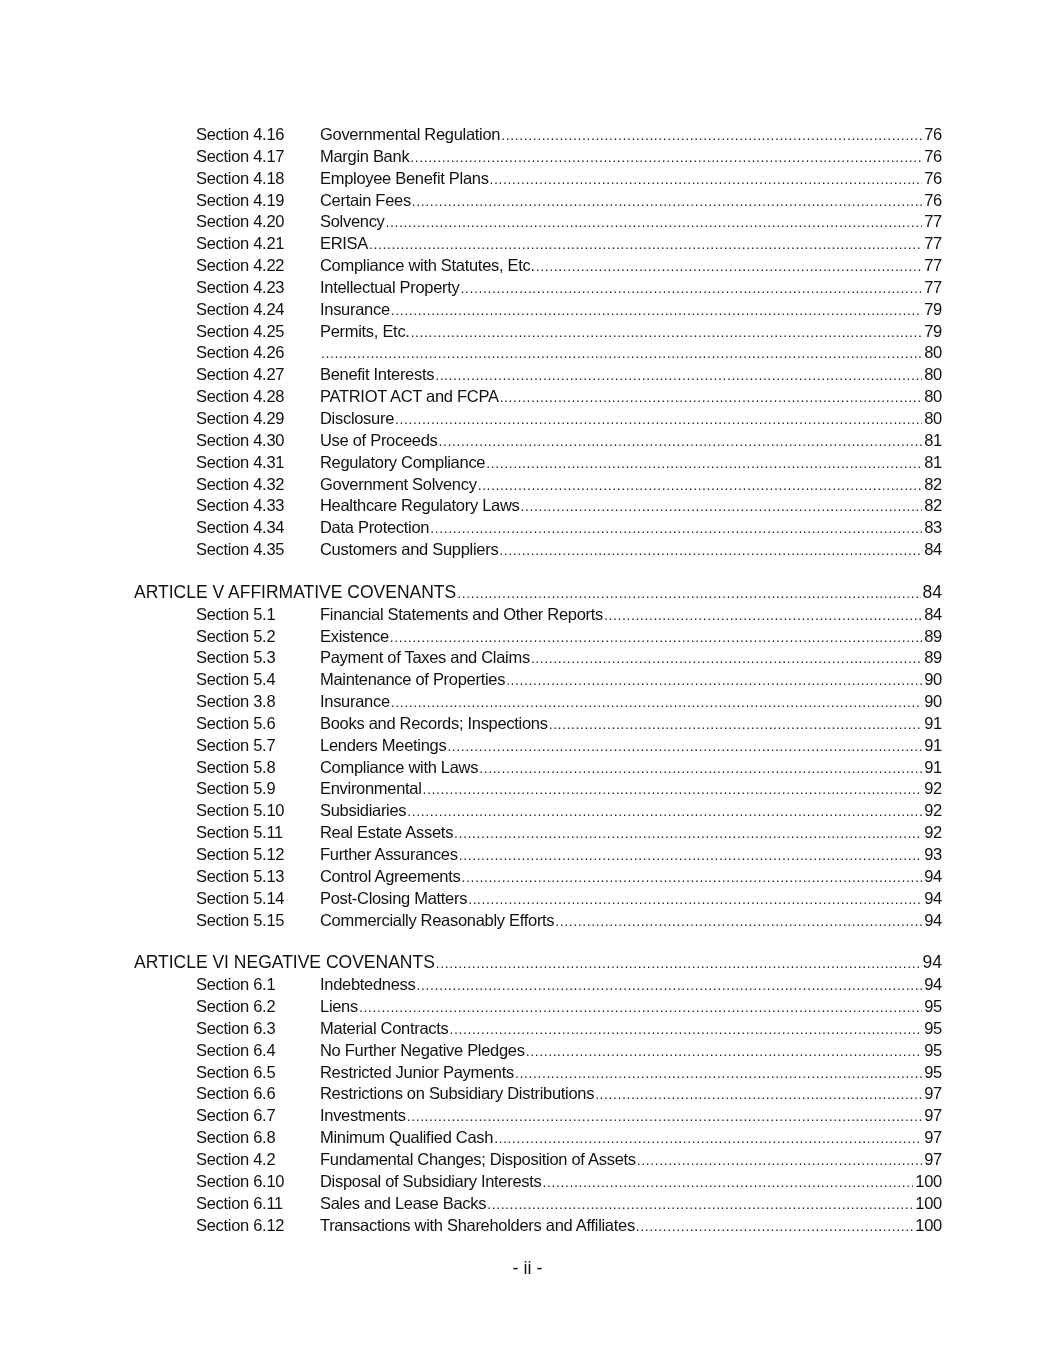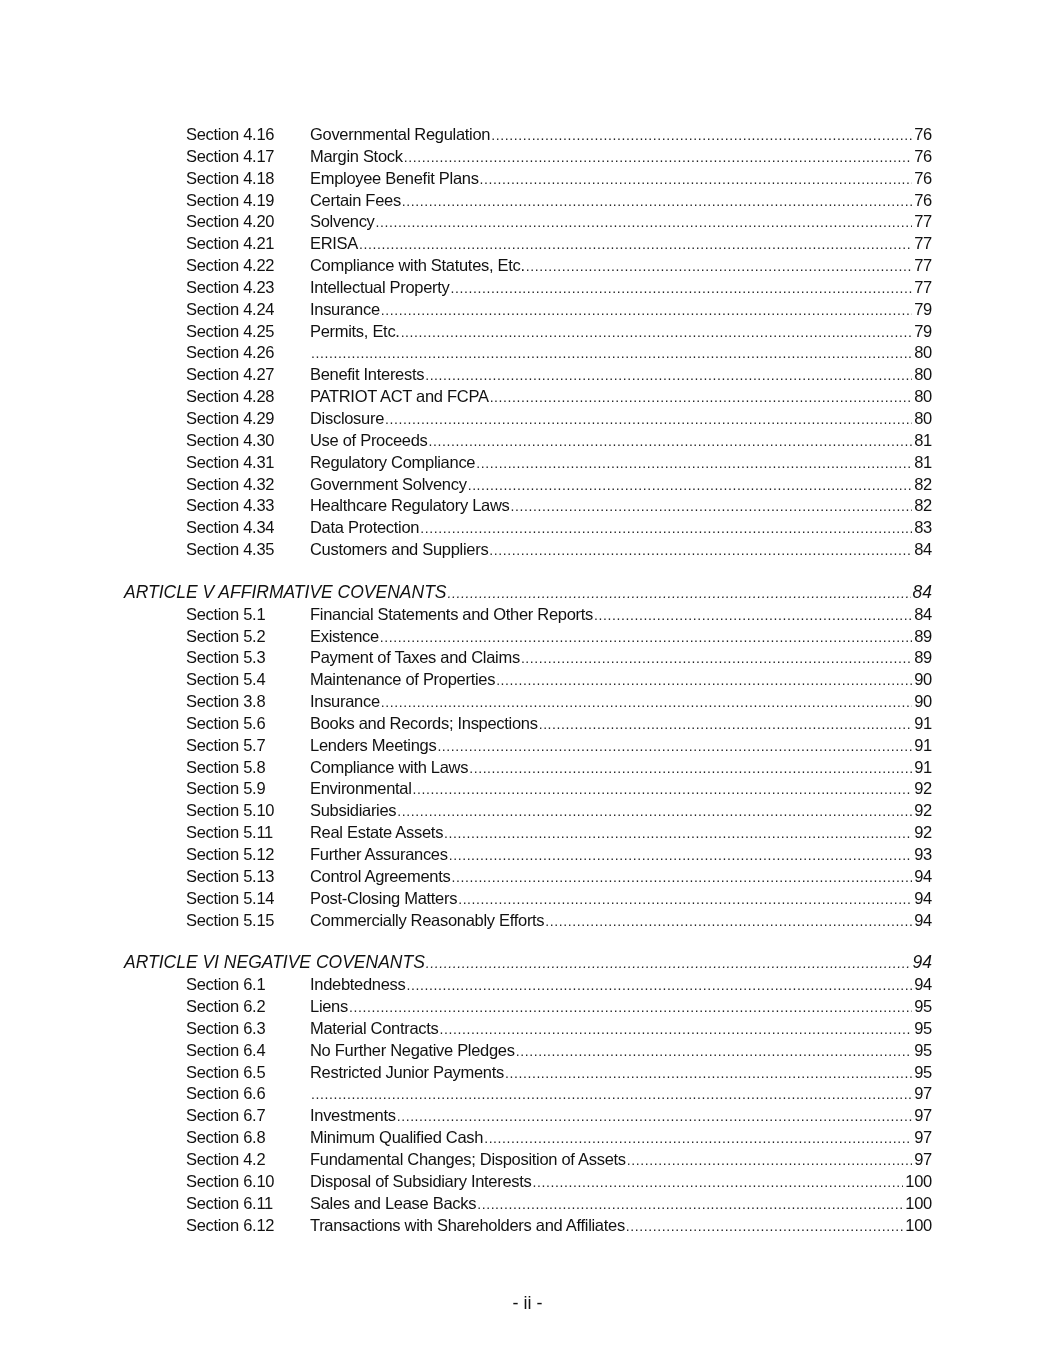--- a/index.html
+++ b/index.html
@@ -1,46 +1,46 @@
 <!DOCTYPE html>
 <html><head>
   <meta charset="utf-8">
   <style>
     html, body { margin: 0; padding: 0; background: #ffffff; }
     body { width: 1055px; height: 1365px; position: relative; overflow: hidden;
            font-family: "Liberation Sans", sans-serif; color: #111; }
     .page { position: absolute; left: 0; top: 0; width: 1055px; height: 1365px; }
-    .toc { position: absolute; left: 124px; top: 124px; width: 808px; }
+    .toc { position: absolute; left: 134px; top: 124px; width: 808px; }
     .row { display: flex; align-items: baseline; height: 21.85px; font-size: 16.5px;
            line-height: 21.85px; white-space: nowrap; letter-spacing: -0.3px; }
     .row .num { width: 124px; padding-left: 62px; flex: 0 0 auto; box-sizing: content-box; }
     .row .title { flex: 0 0 auto; }
     .row .dots { flex: 1 1 auto; overflow: hidden; margin: 0 2px 0 1px; color: #222;
                  font-size: 14px; letter-spacing: 0.6px; }
     .row .dots::after { content: "................................................................................................................................................................................................................................................................................"; }
     .row .page-no { flex: 0 0 auto; text-align: right; }
-    .article { font-size: 17.5px; letter-spacing: 0; font-style: italic; }
+    .article { font-size: 17.5px; letter-spacing: 0; }
     .gap { height: 21px; }
     .footer { position: absolute; left: 0; width: 1055px; top: 1258px; text-align: center;
-              font-size: 18px; margin-top: 35px; }
+              font-size: 18px; }
   </style>
 </head>
 <body>
 
 <div class="page">
   <div class="toc" id="toc">
       <div class="row">
         <span class="num">Section 4.16</span>
         <span class="title">Governmental Regulation</span>
         <span class="dots"></span>
         <span class="page-no">76</span>
       </div>
       <div class="row">
         <span class="num">Section 4.17</span>
-        <span class="title">Margin Stock</span>
+        <span class="title">Margin Bank</span>
         <span class="dots"></span>
         <span class="page-no">76</span>
       </div>
       <div class="row">
         <span class="num">Section 4.18</span>
         <span class="title">Employee Benefit Plans</span>
         <span class="dots"></span>
         <span class="page-no">76</span>
       </div>
       <div class="row">
@@ -271,20 +271,21 @@
         <span class="page-no">95</span>
       </div>
       <div class="row">
         <span class="num">Section 6.5</span>
         <span class="title">Restricted Junior Payments</span>
         <span class="dots"></span>
         <span class="page-no">95</span>
       </div>
       <div class="row">
         <span class="num">Section 6.6</span>
+        <span class="title">Restrictions on Subsidiary Distributions</span>
         <span class="dots"></span>
         <span class="page-no">97</span>
       </div>
       <div class="row">
         <span class="num">Section 6.7</span>
         <span class="title">Investments</span>
         <span class="dots"></span>
         <span class="page-no">97</span>
       </div>
       <div class="row">

